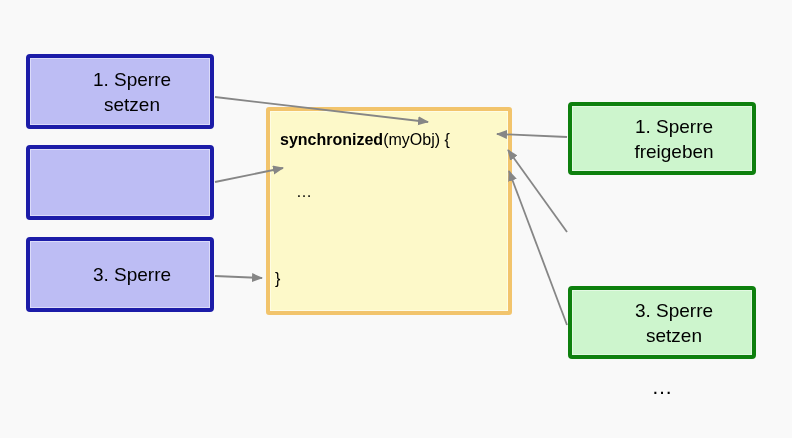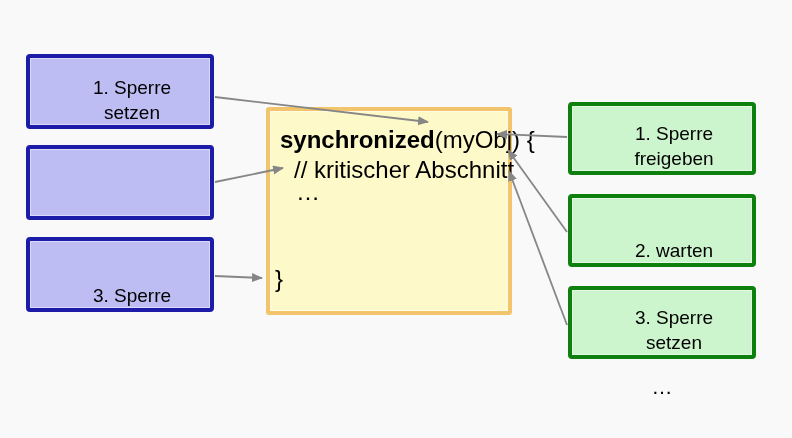--- a/index.html
+++ b/index.html
@@ -16,21 +16,21 @@
     background:var(--bg);
     font-family:"Liberation Sans","DejaVu Sans",sans-serif;
     color:var(--ink);
     position:relative;
   }
   .canvas{position:absolute;left:0;top:0;width:792px;height:438px;}
   .arrow-layer{position:absolute;left:0;top:0;width:792px;height:438px;pointer-events:none;}
 
   .stepbox{
     position:absolute;
-    display:flex;flex-direction:column;align-items:center;justify-content:flex-end;
+    display:flex;flex-direction:column;align-items:center;justify-content:center;
     text-align:center;
     font-size:19px;line-height:25px;
     border-radius:4px;
     padding-left:24px;
   }
   .stepbox.blue{
     left:26px;width:188px;height:75px;
     background:var(--blue-fill);
     border:4px solid var(--blue-border);
     box-shadow:inset 0 0 0 1px rgba(255,255,255,0.45);
@@ -43,21 +43,21 @@
   }
   #lbox1{top:54px;} #lbox2{top:145px;} #lbox3{top:237px;}
   #rbox1{top:102px;} #rbox2{top:194px;} #rbox3{top:286px;}
 
   .codebox{
     position:absolute;left:266px;top:107px;width:246px;height:208px;
     background:var(--yellow-fill);
     border:4px solid var(--yellow-border);
     border-radius:3px;
     box-shadow:inset 0 0 0 1px rgba(255,255,255,0.5);
-    font-size:24px;line-height:25px;
+    font-size:16px;line-height:25px;
   }
   .codeline{position:absolute;white-space:nowrap;}
   .codeline .kw{font-weight:bold;}
   #cl1{left:10px;top:16px;}
   #cl2{left:24px;top:46px;}
   #cl3{left:26px;top:68px;}
   #cl4{left:5px;top:155px;}
 
   .more-dots{
     position:absolute;left:568px;top:374px;width:188px;
@@ -76,31 +76,27 @@
   <div class="stepbox blue" id="lbox2">
   </div>
   <div class="stepbox blue" id="lbox3">
     <span>3. Sperre</span>
   </div>
 
   <div class="codebox">
     <div class="codeline" id="cl1">
       <span class="kw">synchronized</span><span>(myObj) {</span>
     </div>
-    <div class="codeline" id="cl2">// kritischer Abschnitt</div>
     <div class="codeline" id="cl3">…</div>
     <div class="codeline" id="cl4">}</div>
   </div>
 
   <div class="stepbox green" id="rbox1">
     <span>1. Sperre</span>
     <span>freigeben</span>
-  </div>
-  <div class="stepbox green" id="rbox2">
-    <span>2. warten</span>
   </div>
   <div class="stepbox green" id="rbox3">
     <span>3. Sperre</span>
     <span>setzen</span>
   </div>
 
   <div class="more-dots">…</div>
 
   <svg class="arrow-layer" width="792" height="438" viewBox="0 0 792 438" xmlns="http://www.w3.org/2000/svg">
     <defs>

